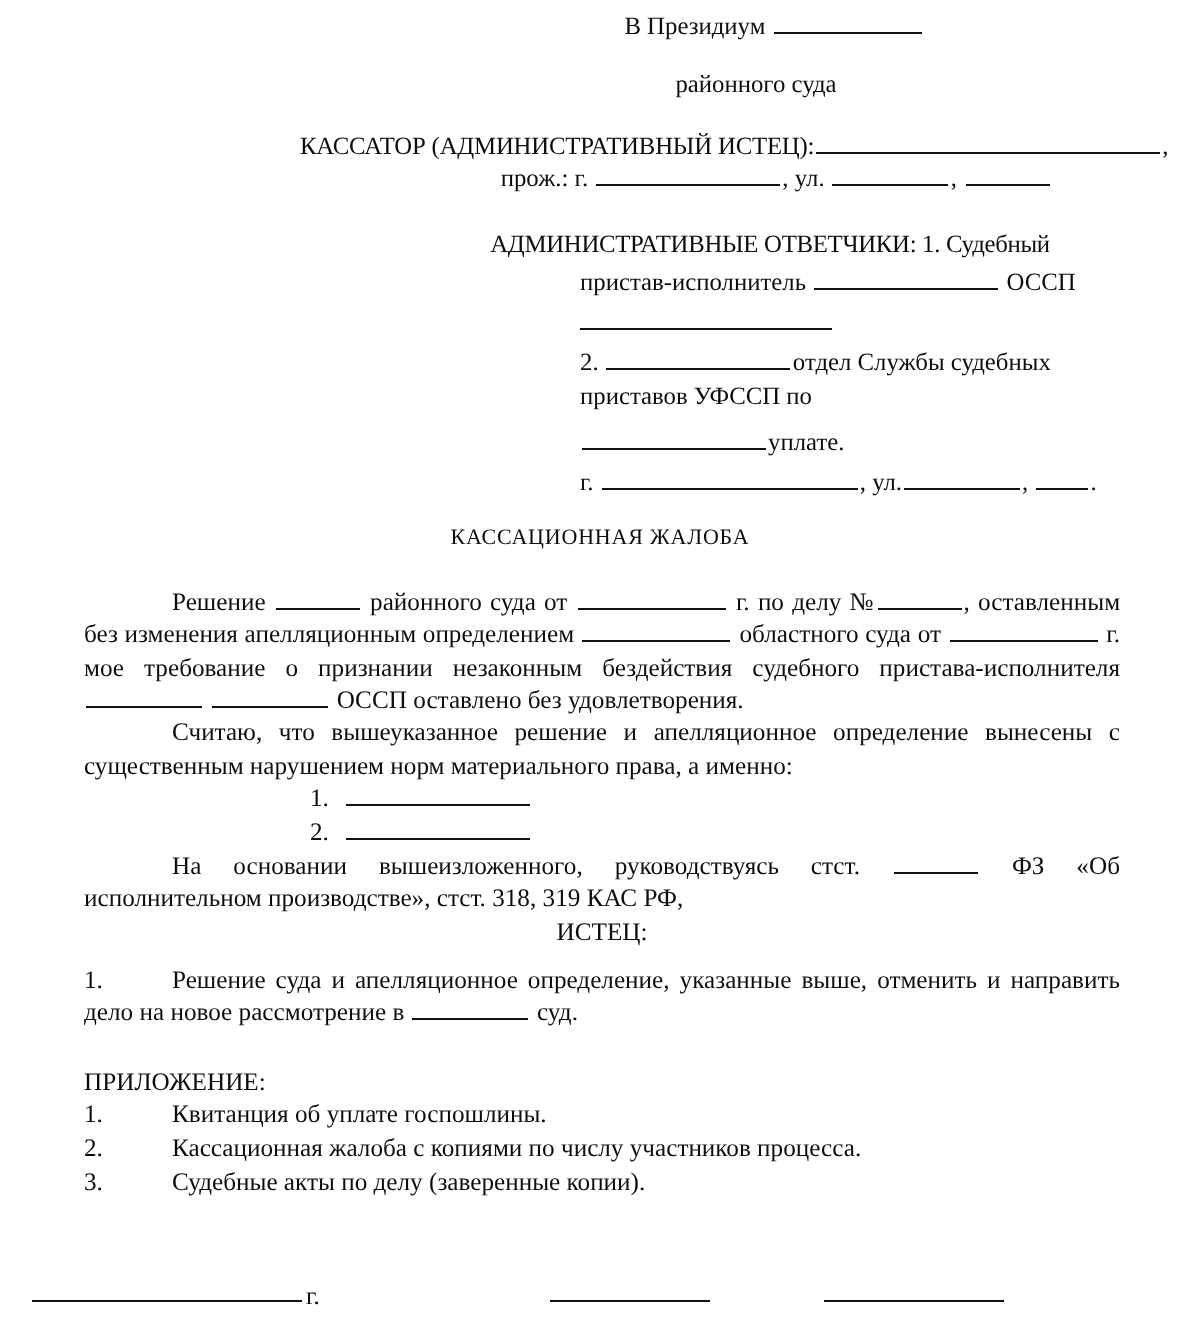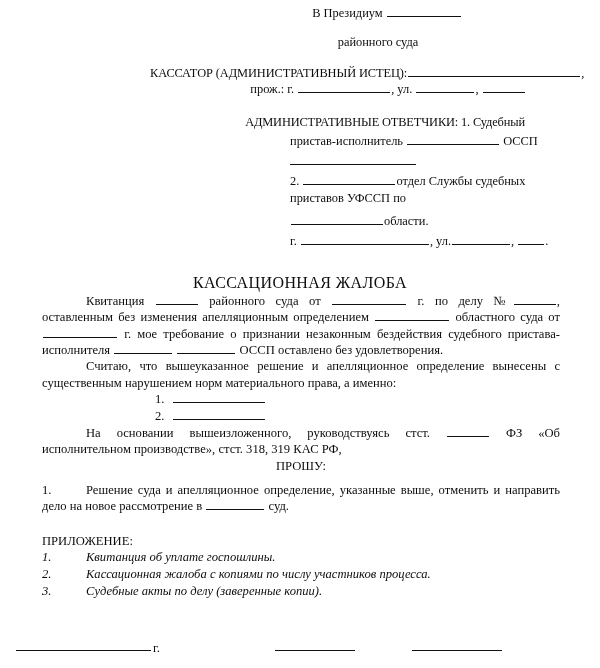--- a/index.html
+++ b/index.html
@@ -109,24 +109,24 @@
   }
   .row-gorod {
     padding-left: 140px;
     margin-top: 4px;
   }
 
   
   .doc-title {
     position: absolute;
     left: 0;
-    top: 274px;
+    top: 263px;
     width: 600px;
     text-align: center;
-    font-size: 16px;
+    font-size: 11px;
     letter-spacing: 0.4px;
   }
 
   
   .body-block {
     position: absolute;
     left: 42px;
     top: 293px;
     width: 518px;
     font-size: 12.6px;
@@ -162,21 +162,20 @@
     width: 44px;
   }
 
   .spacer-8 { height: 8px; }
   .spacer-18 { height: 18px; }
 
   .app-head { margin: 0; }
   .app-item {
     margin: 0;
     line-height: 1.34;
-    font-style: italic;
   }
   .app-item .anum {
     display: inline-block;
     width: 44px;
   }
 
   
   .sig-row {
     position: absolute;
     left: 0;
@@ -244,37 +243,37 @@
     <div class="row-dept">
       <span>2.</span>
       <span class="blank b-xl"></span><span>отдел Службы  судебных</span>
     </div>
 
     <div class="row-dept2">
       <span>приставов УФССП по</span>
     </div>
 
     <div class="row-oblast">
-      <span class="blank b-xl"></span><span>области.</span>
+      <span class="blank b-xl"></span><span>уплате.</span>
     </div>
 
     <div class="row-gorod">
       <span>г.</span>
       <span class="blank b-xxl"></span><span>, ул.</span><span class="blank b-md"></span><span>,</span>
       <span class="blank b-xs"></span><span>.</span>
     </div>
 
   </div>
 
   <div class="doc-title">КАССАЦИОННАЯ ЖАЛОБА</div>
 
   <div class="body-block">
 
     <p class="p-just indent">
-      <span>Квитанция</span>
+      <span>Решение</span>
       <span class="blank b-sm"></span>
       <span>районного суда от</span>
       <span class="blank b-lg"></span>
       <span>г. по делу №</span><span class="blank b-sm"></span><span>, оставленным без изменения апелляционным определением</span>
       <span class="blank b-lg"></span>
       <span>областного суда от</span>
       <span class="blank b-lg"></span>
       <span>г. мое требование о признании незаконным бездействия судебного пристава-исполнителя</span>
       <span class="blank b-md"></span>
       <span class="blank b-md"></span>
@@ -291,21 +290,21 @@
     <p class="num-item">
       <span class="n">2.</span><span class="blank b-xl"></span>
     </p>
 
     <p class="p-just indent">
       <span>На  основании  вышеизложенного,  руководствуясь  стст.</span>
       <span class="blank b-sm"></span>
       <span>ФЗ  «Об исполнительном производстве», стст. 318, 319 КАС РФ,</span>
     </p>
 
-    <p class="p-center">ПРОШУ:</p>
+    <p class="p-center">ИСТЕЦ:</p>
 
     <div class="spacer-8"></div>
 
     <p class="prosyu-item">
       <span class="pnum">1.</span><span>Решение суда и апелляционное определение, указанные выше, отменить и направить дело на новое рассмотрение в</span>
       <span class="blank b-md"></span>
       <span>суд.</span>
     </p>
 
     <div class="spacer-18"></div>

